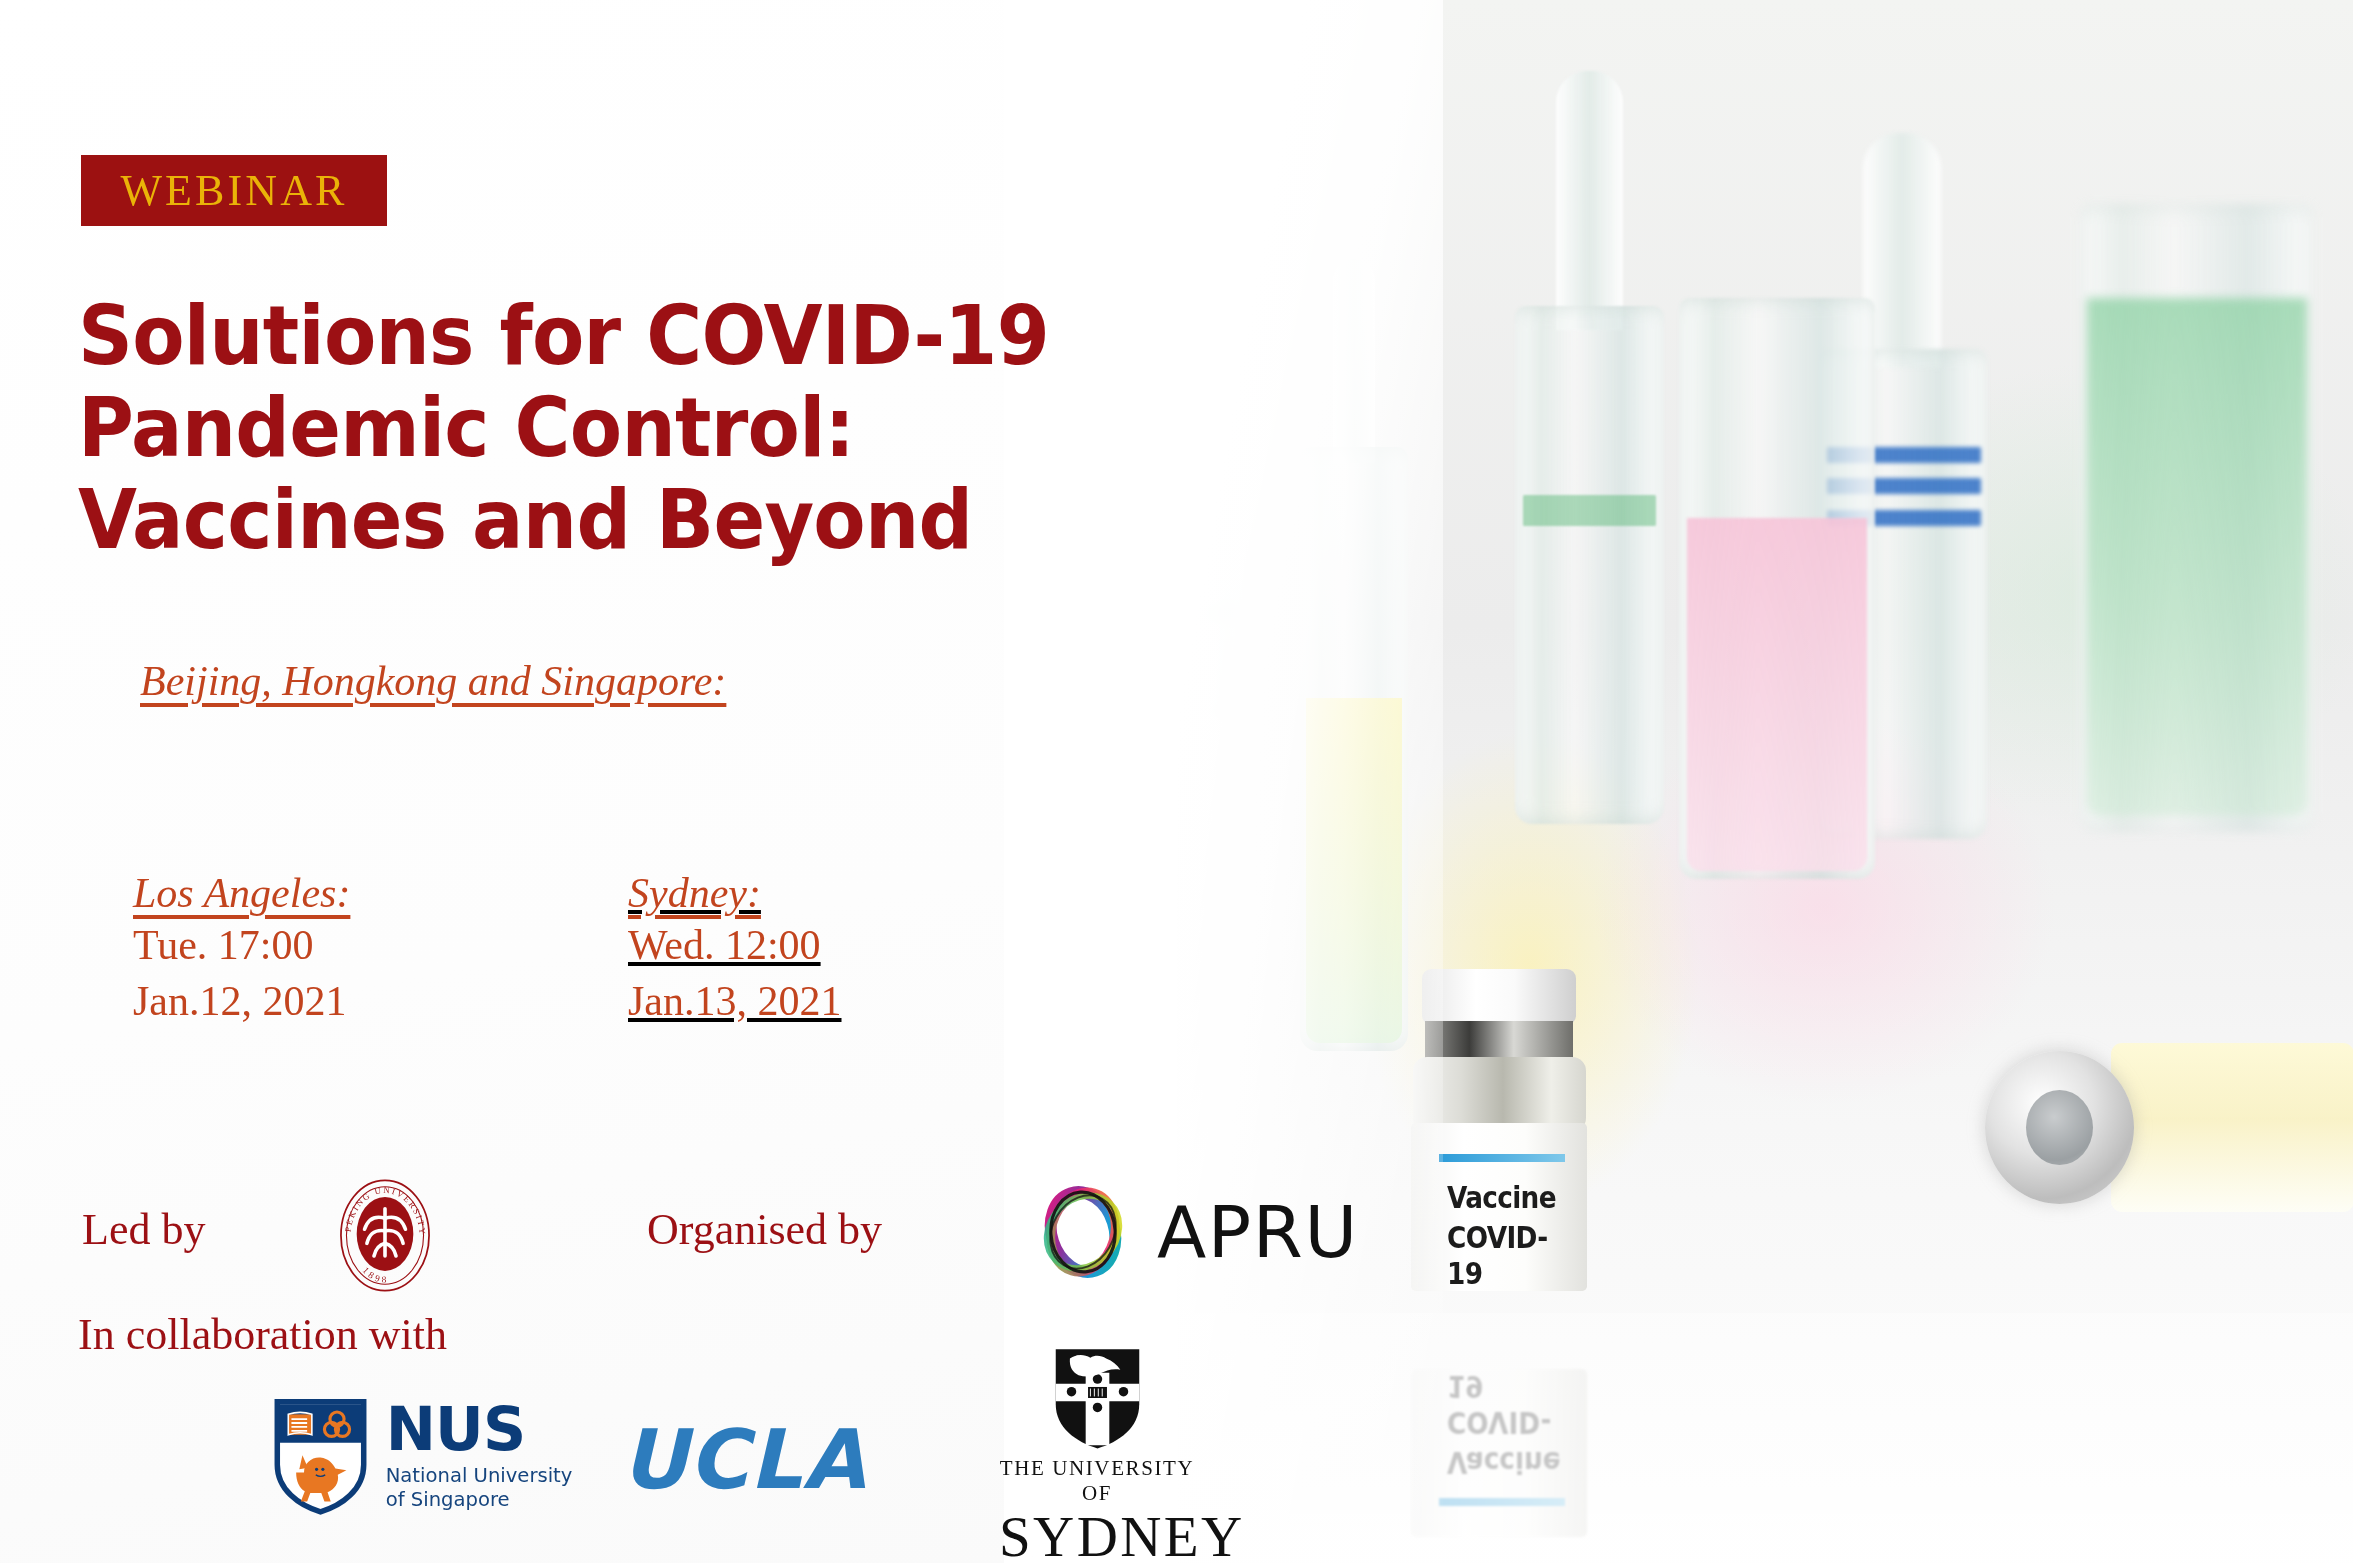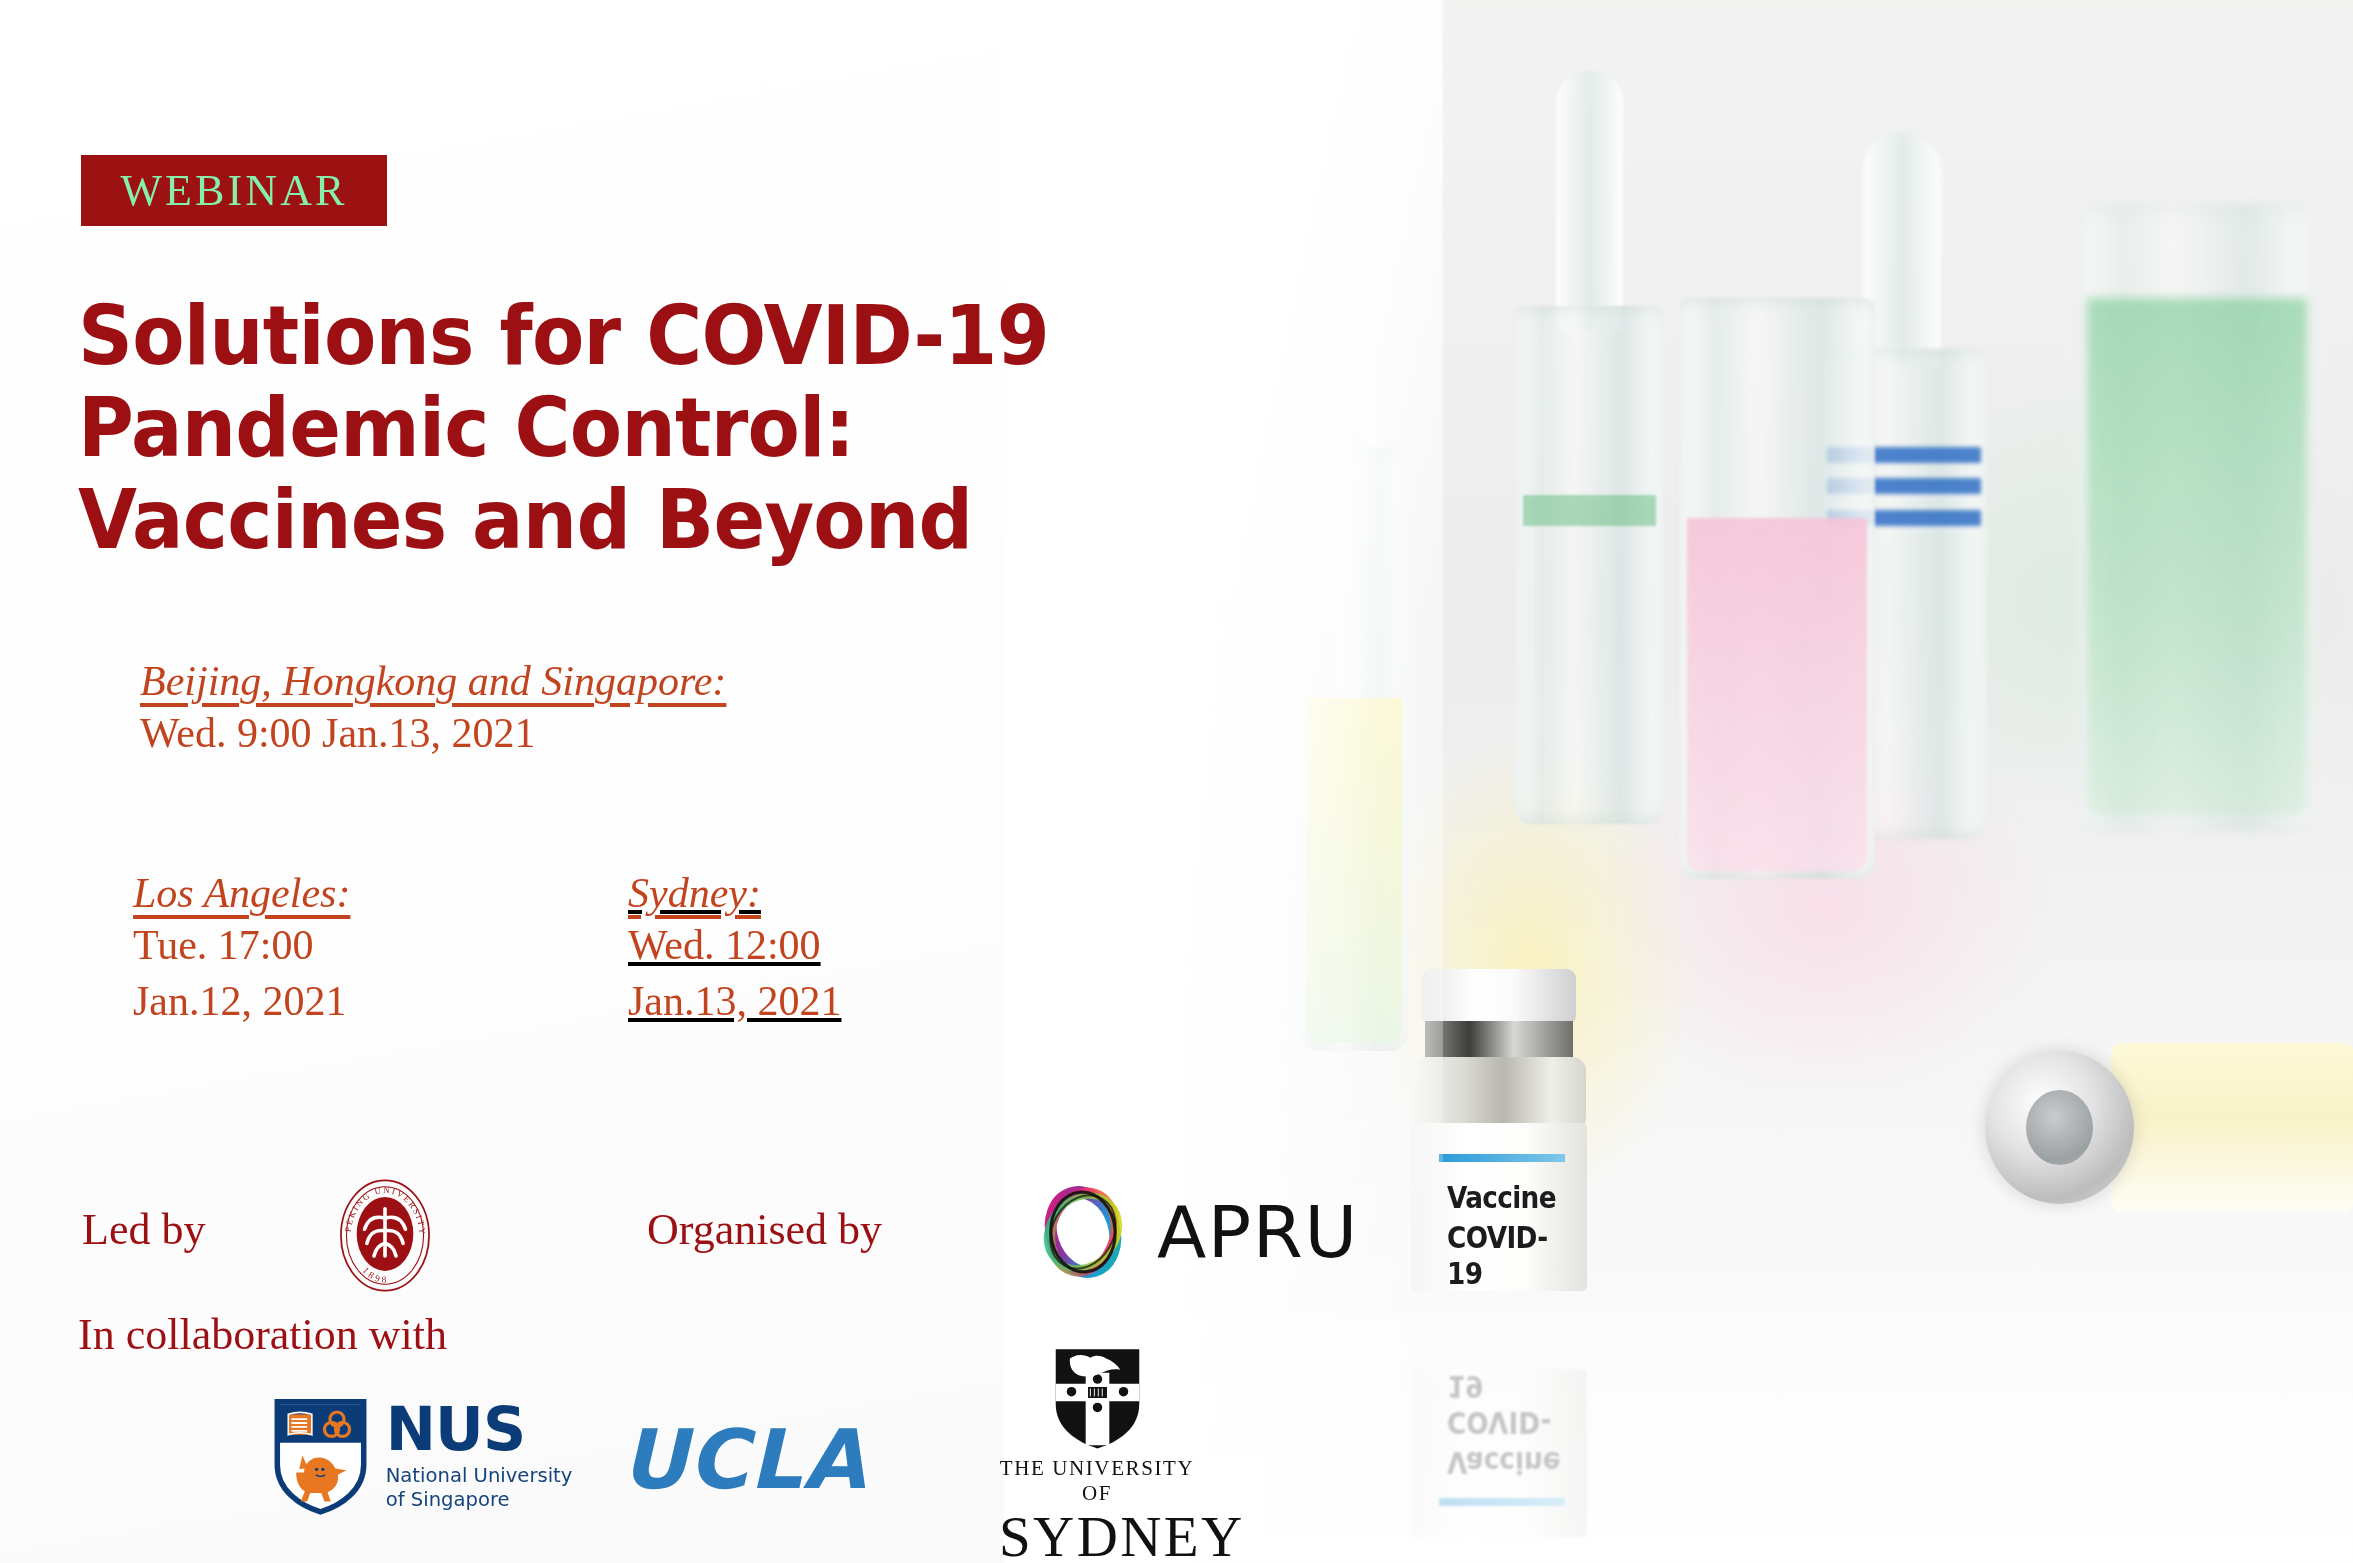--- a/index.html
+++ b/index.html
@@ -29,21 +29,21 @@
        rgba(255,255,255,.45) 40%,rgba(214,228,226,.7) 72%,rgba(255,255,255,.9) 100%);
      box-shadow:inset 0 0 19px rgba(190,205,200,.55);}
   .glass-neck{position:absolute;
      background:linear-gradient(90deg,rgba(255,255,255,.85),rgba(220,232,228,.7),rgba(255,255,255,.85));}
   .stripe{position:absolute;border-radius:1.6px;}
   .liquid{position:absolute;border-radius:0 0 14px 14px;}
 
   
   #webinar{position:absolute;left:81px;top:155px;width:306px;height:71px;
      background:#9c1111;display:flex;align-items:center;justify-content:center;}
-  #webinar span{color:#86efac;font-family:"Liberation Serif",serif;font-size:44px;
+  #webinar span{color:#eab308;font-family:"Liberation Serif",serif;font-size:44px;
      letter-spacing:3.1px;font-weight:400;}
 
   #title{position:absolute;left:78px;top:290px;width:1098px;
      color:#9c1014;font-family:"DejaVu Sans",sans-serif;font-weight:700;
      font-size:82px;line-height:1.12;letter-spacing:-0.8px;
      transform:scaleX(.93);transform-origin:left top;}
   #title .ln{display:block;white-space:nowrap;}
 
   .sched-head{color:#c2441e;font-style:italic;font-size:42px;
      text-decoration:underline;text-underline-offset:7.8px;
@@ -195,21 +195,20 @@
 </div>
 
 <div id="title">
   <span class="ln">Solutions for COVID-19</span>
   <span class="ln">Pandemic Control:</span>
   <span class="ln">Vaccines and Beyond</span>
 </div>
 
 <div id="sched-bj">
   <div class="sched-head">Beijing, Hongkong and Singapore:</div>
-  <div class="sched-line">Wed.  9:00   Jan.13,  2021</div>
 </div>
 
 <div id="sched-la">
   <div class="sched-head">Los Angeles:</div>
   <div class="sched-line">Tue.   17:00</div>
   <div class="sched-line">Jan.12, 2021</div>
 </div>
 
 <div id="sched-sy">
   <div class="sched-head">Sydney:</div>

